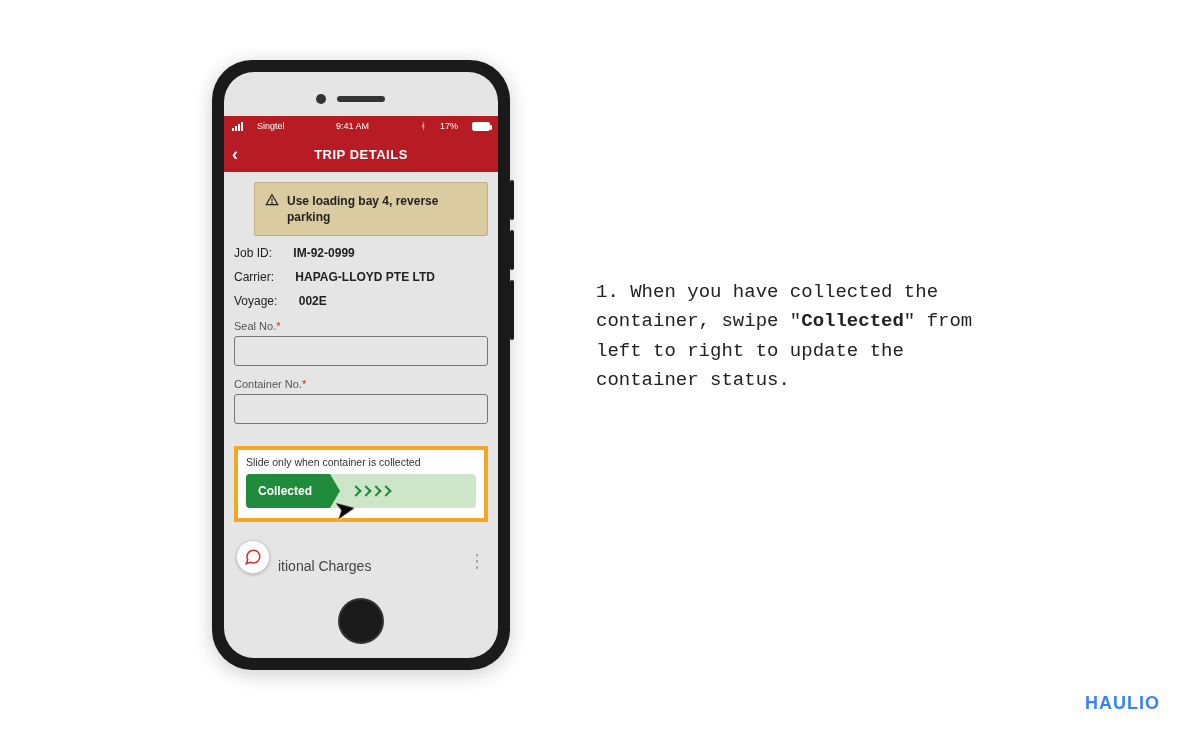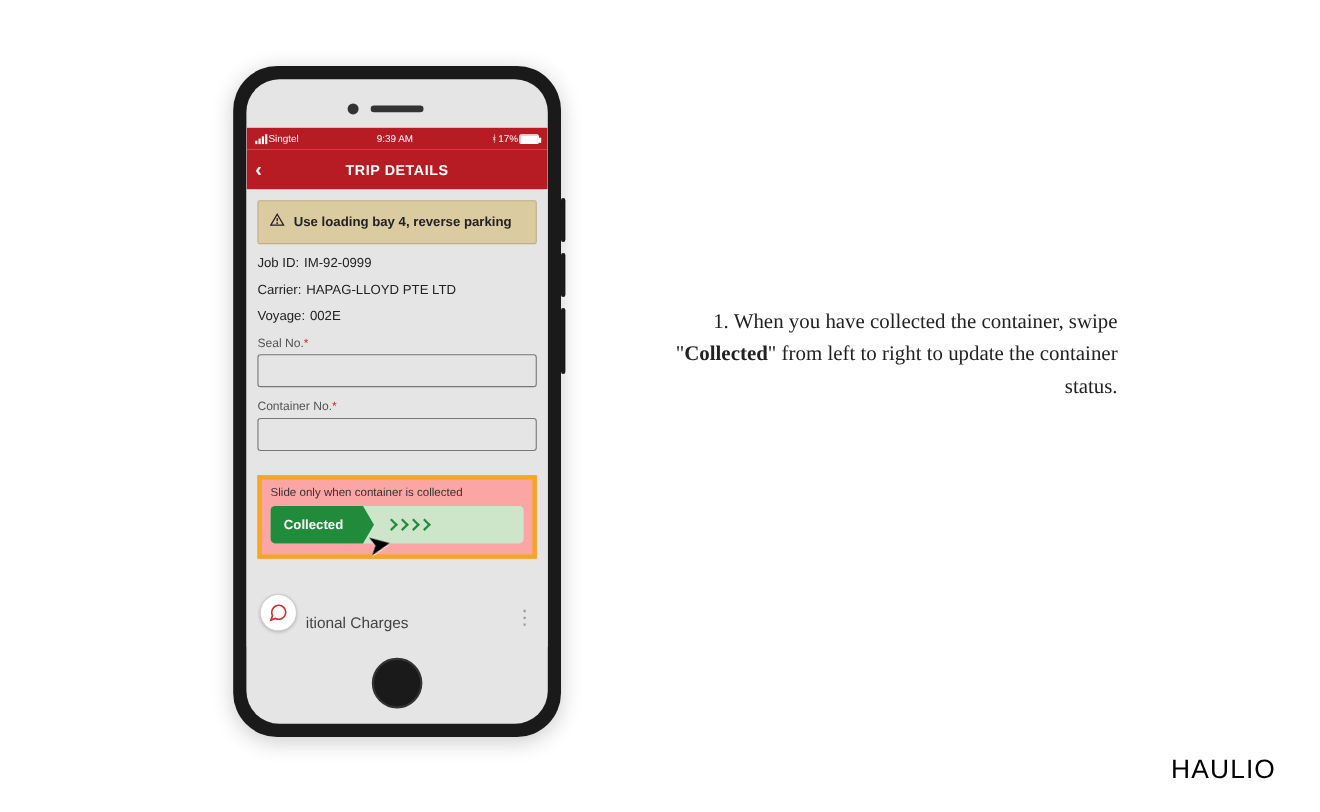--- a/index.html
+++ b/index.html
@@ -58,21 +58,21 @@
   .statusbar {
     height: 20px;
     background: #B71C24;
     color: #fff;
     font-size: 9px;
     display: flex;
     align-items: center;
     justify-content: space-between;
     padding: 0 8px;
   }
-  .statusbar .left, .statusbar .right { display:flex; align-items:center; gap:1px; }
+  .statusbar .left, .statusbar .right { display:flex; align-items:center; gap:14px; }
   .sig { display:inline-flex; gap:1px; align-items:flex-end; }
   .sig i { width:2px; background:#fff; display:inline-block; }
   .sig i:nth-child(1){height:3px}
   .sig i:nth-child(2){height:5px}
   .sig i:nth-child(3){height:7px}
   .sig i:nth-child(4){height:9px}
   .battery {
     width:18px; height:9px; border:1px solid #fff; border-radius:2px; position:relative;
   }
   .battery::after { content:""; position:absolute; right:-3px; top:2px; width:2px; height:5px; background:#fff; border-radius:1px; }
@@ -101,42 +101,43 @@
     background: #DBCBA1;
     border: 1px solid #BFAE84;
     border-radius: 2px;
     padding: 10px 10px;
     display:flex;
     gap:8px;
     font-size: 12px;
     font-weight:700;
     color:#222;
     line-height:1.35;
+    margin-left:20px;
   }
   .notice .warn-icon {
     flex: 0 0 auto;
   }
 
   .row { margin-top: 10px; font-size: 12px; color:#222; }
   .row .lbl { font-weight:400; }
-  .row .val { font-weight:400; margin-left:1px; }
+  .row .val { font-weight:700; margin-left:18px; }
 
   .field { margin-top: 12px; }
   .field-label { font-size: 11px; color:#555; }
   .req { color:#C62828; }
   .field-input {
     margin-top:4px;
     width:100%; height:30px;
     border:1px solid #777; border-radius:3px;
     background:#E5E5E5;
   }
 
   .slider-box {
     margin-top: 22px;
-    background:#fca5a5;
+    background:#ffffff;
     border:4px solid #F5A623;
     padding:6px 8px 10px;
   }
   .slider-hint { font-size: 10.5px; color:#333; margin-bottom:6px; }
   .slider-track {
     height: 34px;
     background:#CDE6C9;
     border-radius:4px;
     display:flex;
     align-items:center;
@@ -198,31 +199,30 @@
   .kebab { color:#999; font-size:18px; line-height:.4; }
 
   
   .instructions {
     position:absolute;
     left: 596px; top: 278px;
     width: 420px;
     font-size: 19px;
     line-height: 1.55;
     color:#222;
-    font-family: Liberation Serif, serif;
-    text-align: right;
+    font-family: Liberation Mono, monospace;
   }
   .instructions p { margin-bottom: 22px; }
 
   .brand {
     position:absolute;
     right: 40px; bottom: 24px;
-    font-weight:400;
-    font-size: 24px;
-    color:#000000;
+    font-weight:700;
+    font-size: 18px;
+    color:#3b82f6;
     letter-spacing:1px;
     font-family: Arial, Helvetica, sans-serif;
   }
 </style>
 </head>
 <body>
 
 <div class="phone">
   <span class="side-btn vol1"></span>
   <span class="side-btn vol2"></span>
@@ -237,21 +237,21 @@
       <div class="statusbar">
         <div class="left">
           <span class="sig">
               <i></i>
               <i></i>
               <i></i>
               <i></i>
             </span>
           <span>Singtel</span>
         </div>
-        <div>9:39 AM</div>
+        <div>9:41 AM</div>
         <div class="right">
           <span>ᚼ</span>
           <span>17%</span>
           <span class="battery">
               <i></i>
             </span>
         </div>
       </div>
 
       <div class="titlebar">

